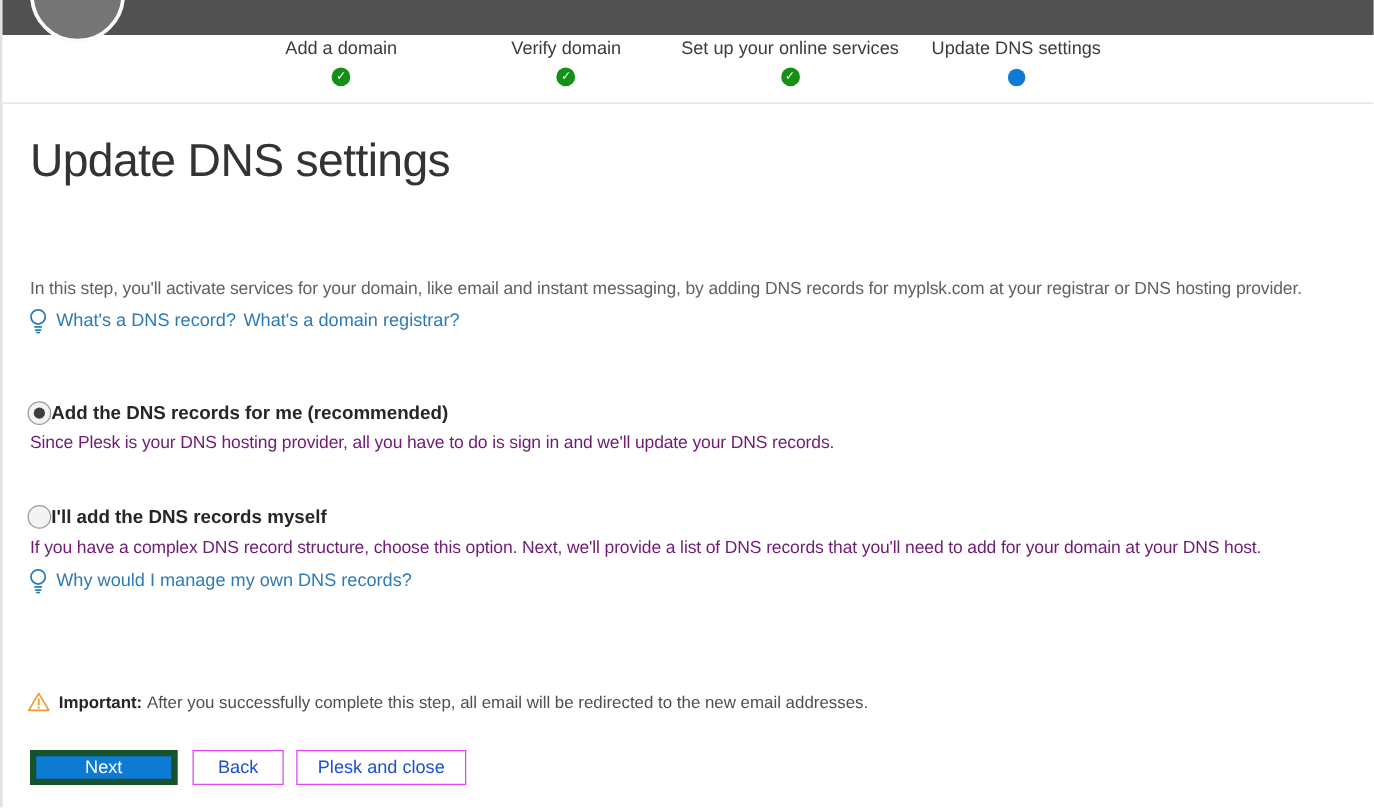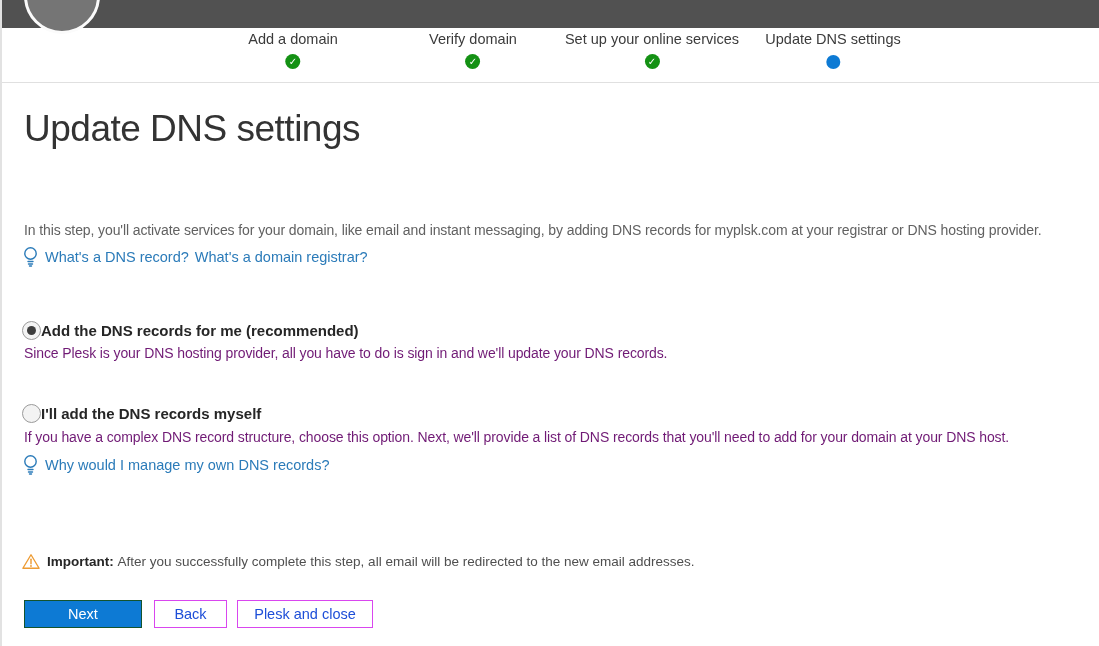--- a/index.html
+++ b/index.html
@@ -33,21 +33,20 @@
   
   .stepper {
     position: absolute; left: 0; top: 28px; right: 0; height: 55px;
     background: #fff;
     border-bottom: 1px solid #e0e0e0;
   }
   .step {
     position: absolute; top: 0; transform: translateX(-50%);
     display: flex; flex-direction: column; align-items: center;
     white-space: nowrap;
-    margin-left: 20px;
   }
   .step-label { font-size: 14.5px; color: #3b3b3b; padding-top: 3px; height: 22px; }
   .step-icon {
     margin-top: 4px;
     width: 15px; height: 15px; border-radius: 50%;
     display: flex; align-items: center; justify-content: center;
   }
   .step-icon.complete { background: #149114; }
   .step-icon.complete::after {
     content: "✓"; color: #fff; font-size: 10px; font-weight: bold; line-height: 1;
@@ -110,21 +109,21 @@
   
   .btn {
     position: absolute; top: 600px; height: 28px;
     font-family: "Liberation Sans", sans-serif;
     font-size: 14.5px;
     display: flex; align-items: center; justify-content: center;
     cursor: pointer; border-radius: 0;
   }
   .btn-primary {
     left: 22px; width: 118px;
-    background: #0d7ad4; color: #ffffff; border: 1px solid #14532d; text-align: center;
+    background: #0d7ad4; color: #ffffff; border: 5px solid #14532d; text-align: center;
   }
   .btn-outline {
     background: #ffffff; color: #1d4ed8; border: 1px solid #d946ef;
   }
   .btn-back { left: 152px; width: 73px; }
   .btn-save { left: 235px; width: 136px; }
 </style>
 </head>
 <body>
 

